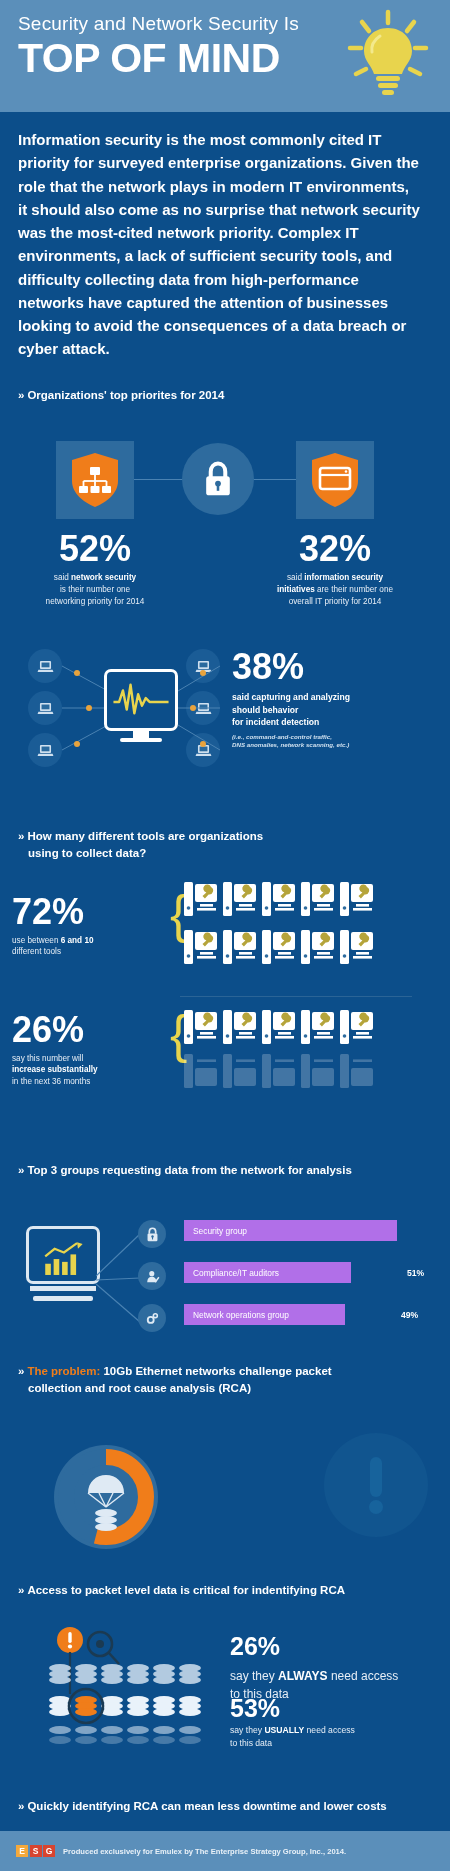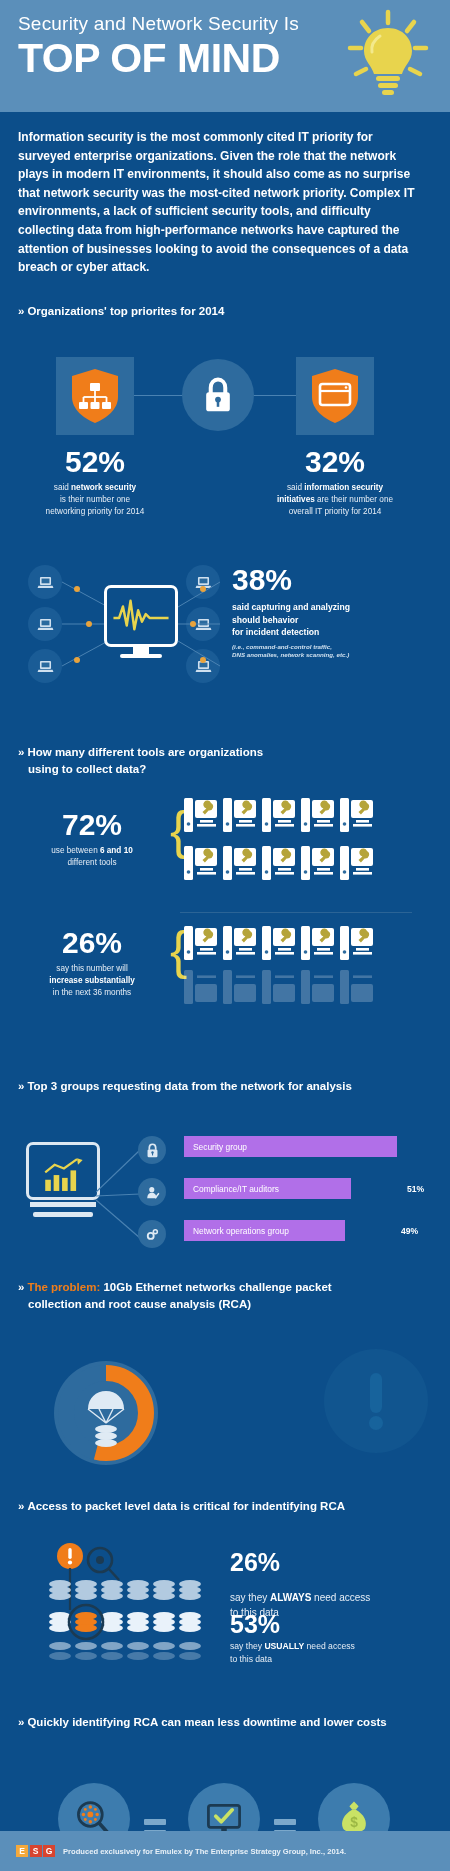--- a/index.html
+++ b/index.html
@@ -51,29 +51,29 @@
     color: #ffffff;
     font-size: 11.5px;
     font-weight: bold;
     line-height: 1.45;
     padding-left: 18px;
   }
   .section-head .chev { color: #ffffff; font-weight: bold; margin-right: 3px; }
   .section-head .accent { color: #f07d1a; }
   .intro {
     color: #ffffff;
-    font-size: 12px;
+    font-size: 15px;
     line-height: 1.55;
     padding: 16px 30px 0 18px;
     font-weight: 600;
   }
 
   .big-num {
     color: #ffffff;
-    font-size: 30px;
+    font-size: 36px;
     font-weight: bold;
     line-height: 1;
   }
   .cap {
     color: #e7eef6;
     font-size: 8.2px;
     line-height: 1.45;
   }
   .cap b { color: #ffffff; }
 
@@ -137,21 +137,21 @@
     color: #cfe0ef;
     font-size: 6.2px;
     font-style: italic;
     font-weight: bold;
     line-height: 1.4;
     margin-top: 4px;
   }
 
   
   .s3 { position: relative; height: 300px; }
-  .tools-stat { position: absolute; width: 160px; text-align: center; }
+  .tools-stat { position: absolute; width: 160px; text-align: left; }
   .tools-grid { position: absolute; display: flex; gap: 6px; }
   .pc-icon { width: 33px; height: 40px; position: relative; }
   .divider-line {
     position: absolute; left: 180px; width: 232px; height: 1px;
     background: #2b6496;
   }
   .brace { position: absolute; color: #e8d44d; font-size: 52px; line-height: 1; font-weight: 300; }
 
   
   .s4 { position: relative; height: 185px; }
@@ -760,21 +760,21 @@
           <ellipse cx="64" cy="118" rx="11" ry="4"></ellipse>
             <ellipse cx="90" cy="118" rx="11" ry="4"></ellipse>
           <ellipse cx="116" cy="118" rx="11" ry="4"></ellipse>
             <ellipse cx="142" cy="118" rx="11" ry="4"></ellipse>
         </g>
       </g>
     </svg>
 
     <div style="position:absolute;left:230px;top:36px;width:215px">
       <div class="big-num" style="font-size:25px">26%</div>
-      <div class="cap" style="margin-top:16px;font-size:10px">
+      <div class="cap" style="margin-top:9px;font-size:12px">
         <span>say they </span><b>ALWAYS</b><span> need access</span><br>
         <span>to this data</span>
       </div>
     </div>
 
     <div style="position:absolute;left:230px;top:98px;width:215px">
       <div class="big-num" style="font-size:25px">53%</div>
       <div class="cap" style="margin-top:3px;font-size:8.6px">
         <span>say they </span><b>USUALLY</b><span> need access</span><br>
         <span>to this data</span>

